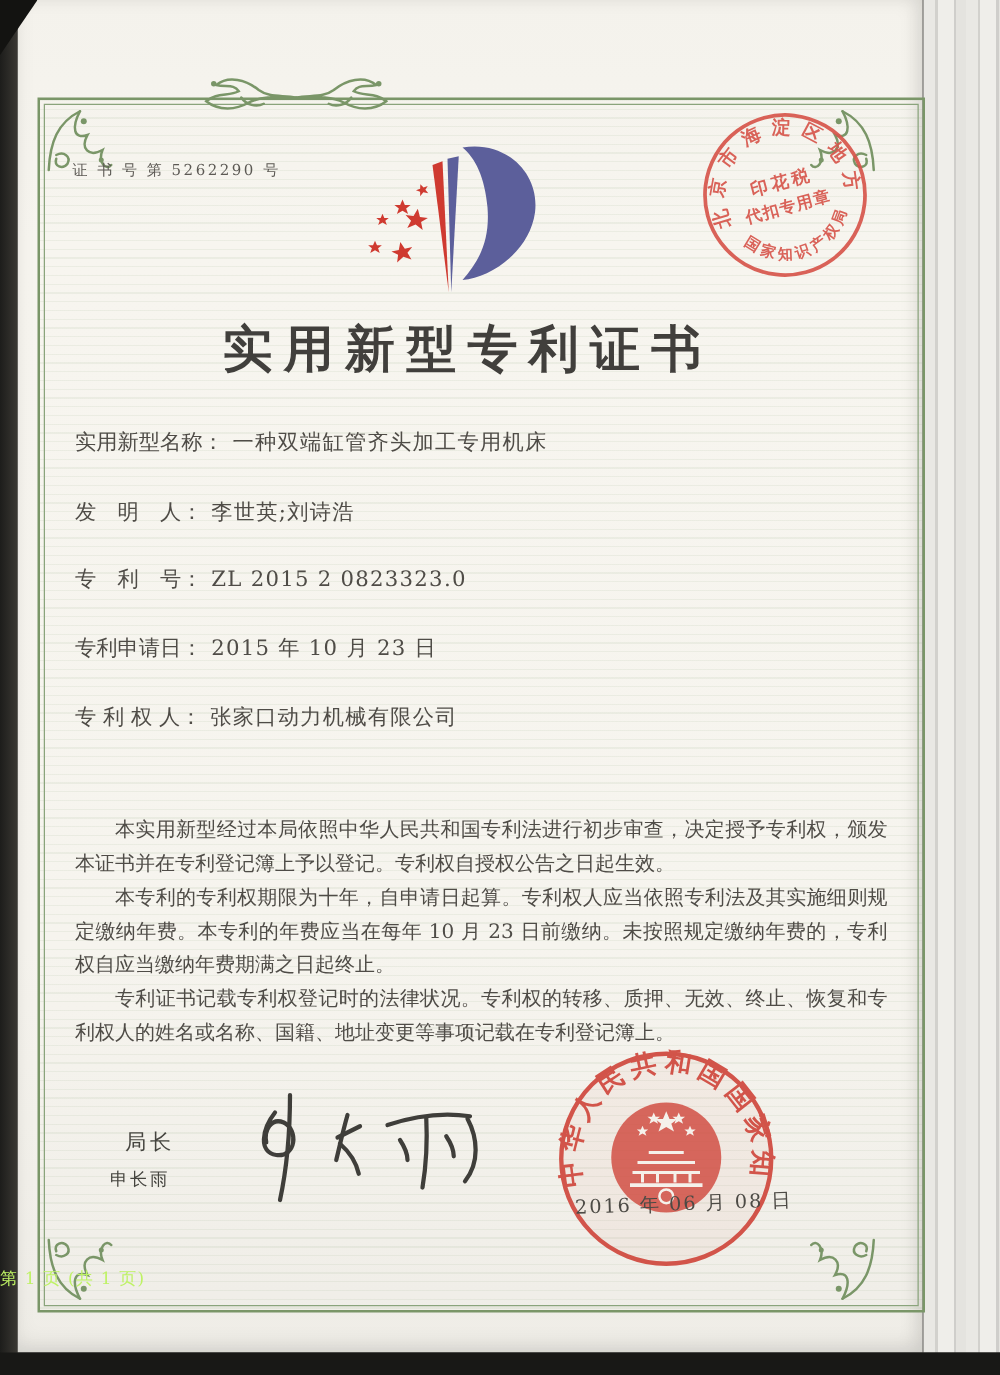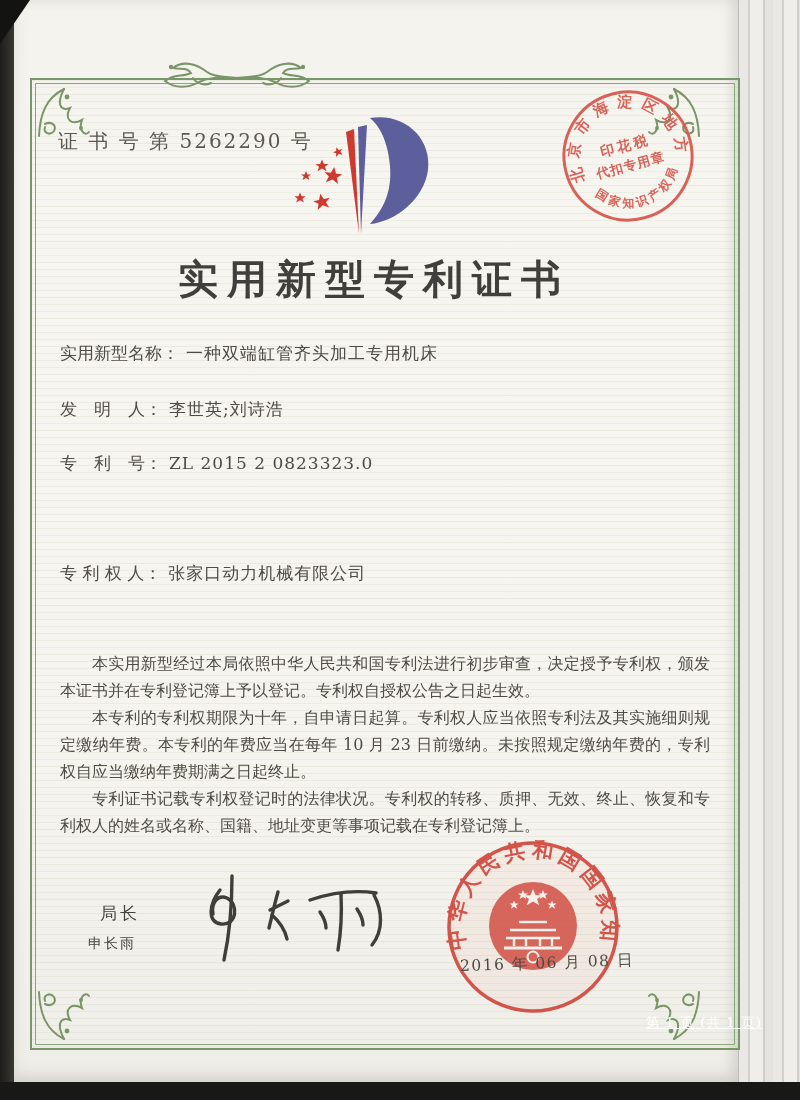--- a/index.html
+++ b/index.html
@@ -22,39 +22,39 @@
          border:2px solid #7a9668;
          background:repeating-linear-gradient(180deg,rgba(130,160,115,.10) 0 1px,rgba(130,160,115,0) 1px 7px);}
   .frame-inner{position:absolute;inset:3px;border:1px solid #8aa47c;}
   .orn{position:absolute;pointer-events:none;}
   .orn.tl{left:34px;top:82px;}
   .orn.tr{left:646px;top:82px;transform:scaleX(-1);}
   .orn.bl{left:34px;top:988px;transform:scaleY(-1);}
   .orn.br{left:646px;top:988px;transform:scale(-1,-1);}
   .orn-top{position:absolute;left:158px;top:54px;}
   
-  .cert-no{position:absolute;left:58px;top:128px;font-size:20px;letter-spacing:2px;color:#5c5954;}
+  .cert-no{position:absolute;left:58px;top:128px;font-size:12px;letter-spacing:2px;color:#5c5954;}
   .logo{position:absolute;left:286px;top:104px;}
   .tax-stamp{position:absolute;left:550px;top:78px;opacity:.92;}
   .title{position:absolute;left:48px;top:236px;width:620px;text-align:center;
          font-size:40px;font-weight:bold;letter-spacing:9px;color:#413f3c;margin:16px;}
   .field{position:absolute;left:60px;font-size:17px;color:#4f4c47;white-space:pre;}
   .field .fvalue{margin-left:7px;letter-spacing:1px;}
   .f0{top:342px}.f1{top:398px}.f2{top:452px}.f3{top:507px}.f4{top:562px}.f5{top:617px}
   .body-text{position:absolute;left:60px;top:650px;width:650px;font-size:16px;line-height:27px;
              color:#4f4c47;text-align:justify;}
   .body-text p{margin:0;text-indent:2em;}
   .sig-title{position:absolute;left:100px;top:902px;font-size:17px;letter-spacing:3px;color:#45443f;}
   .sig-name{position:absolute;left:88px;top:935px;font-size:14px;letter-spacing:2px;color:#45443f;}
   .sig-hand{position:absolute;left:190px;top:870px;}
   .seal{position:absolute;left:444px;top:838px;opacity:.93;}
   .seal-date{position:absolute;left:460px;top:953px;font-size:15.5px;letter-spacing:1.5px;
              color:#4c4a45;transform:rotate(-2deg);}
-  .footer{position:absolute;left:0;top:1014px;width:762px;text-align:right;
-          font-size:13.5px;letter-spacing:1px;color:#ffffff;text-decoration:underline;}
+  .footer{position:absolute;left:0;top:1014px;width:762px;text-align:left;
+          font-size:13.5px;letter-spacing:1px;color:#bef264;}
   .defs-holder{position:absolute;width:0;height:0;overflow:hidden;}
 </style>
 </head>
 <body>
 
 <div class="scan">
 
   <svg class="defs-holder" aria-hidden="true">
     <defs>
       <path id="star5" d="M0,-10 L2.9,-3.1 10,-3.1 4.5,1.2 6.9,8.1 0,4 -6.9,8.1 -4.5,1.2 -10,-3.1 -2.9,-3.1 Z"></path>
@@ -129,20 +129,21 @@
       <text x="78" y="72" text-anchor="middle" font-size="14" letter-spacing="3">印花税</text>
       <text x="78" y="92" text-anchor="middle" font-size="13" letter-spacing="1">代扣专用章</text>
     </g>
   </svg>
 
   <h1 class="title">实用新型专利证书</h1>
 
   <div class="field f0"><span class="flabel">实用新型名称：</span><span class="fvalue">一种双端缸管齐头加工专用机床</span></div>
   <div class="field f1"><span class="flabel">发　明　人：</span><span class="fvalue">李世英;刘诗浩</span></div>
   <div class="field f2"><span class="flabel">专　利　号：</span><span class="fvalue">ZL 2015 2 0823323.0</span></div>
+  <div class="field f3"><span class="flabel">专利申请日：</span><span class="fvalue">2015 年 10 月 23 日</span></div>
   <div class="field f4"><span class="flabel">专 利 权 人：</span><span class="fvalue">张家口动力机械有限公司</span></div>
 
   <div class="body-text">
     <p>本实用新型经过本局依照中华人民共和国专利法进行初步审查，决定授予专利权，颁发本证书并在专利登记簿上予以登记。专利权自授权公告之日起生效。</p>
     <p>本专利的专利权期限为十年，自申请日起算。专利权人应当依照专利法及其实施细则规定缴纳年费。本专利的年费应当在每年 10 月 23 日前缴纳。未按照规定缴纳年费的，专利权自应当缴纳年费期满之日起终止。</p>
     <p>专利证书记载专利权登记时的法律状况。专利权的转移、质押、无效、终止、恢复和专利权人的姓名或名称、国籍、地址变更等事项记载在专利登记簿上。</p>
   </div>
 
   <div class="sig-title">局长</div>
   <div class="sig-name">申长雨</div>

